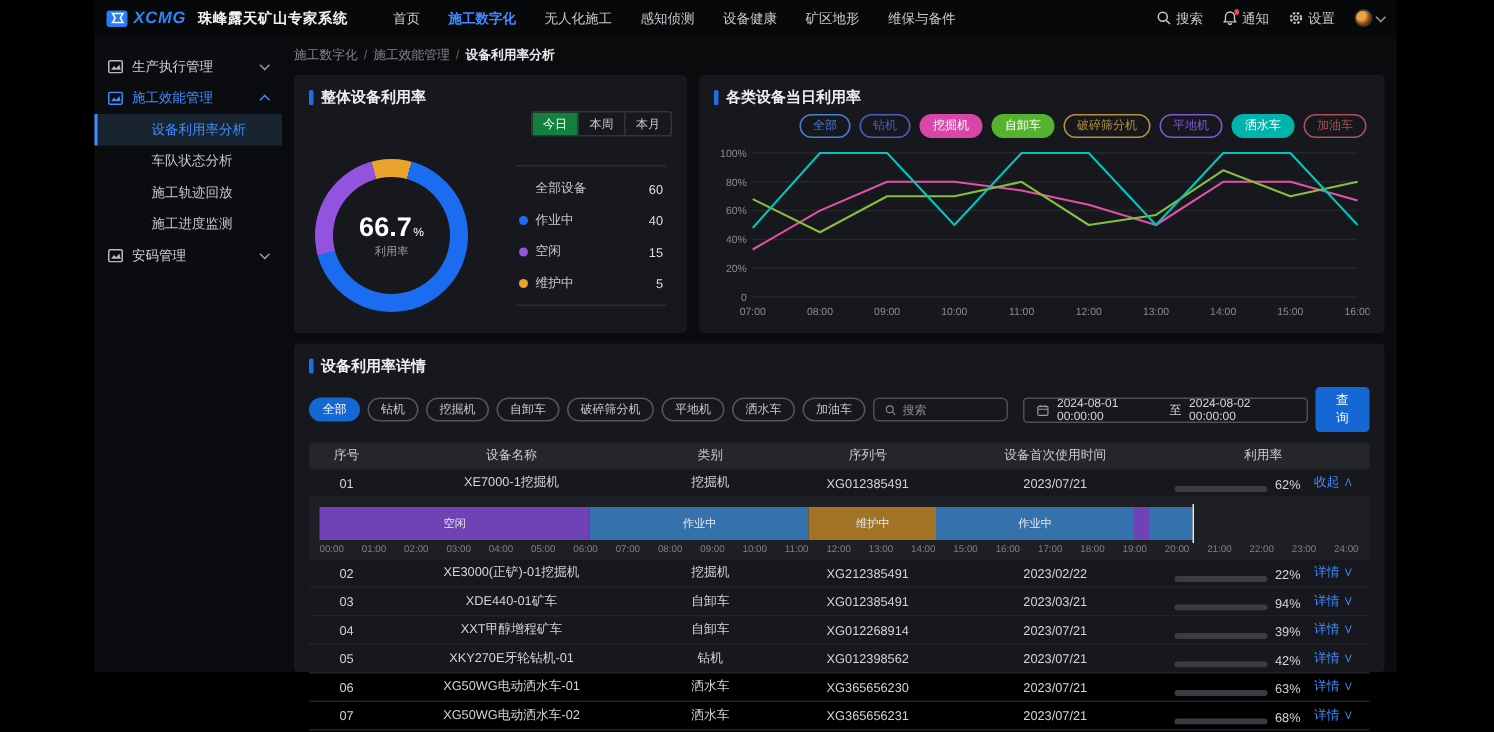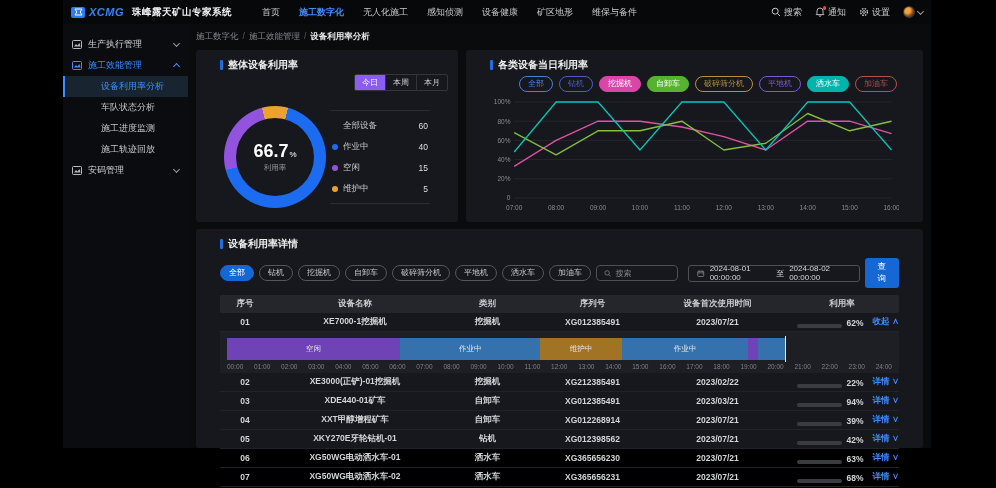--- a/index.html
+++ b/index.html
@@ -46,32 +46,32 @@
   .sb-icon { flex:0 0 auto; display:flex; }
 
   .main { flex:1; background:#0a0b0d; padding:7px 8px 0 8px; display:flex;
     flex-direction:column; gap:7px; min-width:0; }
   .breadcrumb { font-size:8.5px; color:#85868b; }
   .breadcrumb .crumb { cursor:pointer; }
   .breadcrumb .crumb.current { color:#e8e9ec; font-weight:bold; }
   .crumb-sep { margin:0 4px; color:#5f6065; }
 
   .top-row { display:flex; gap:8px; height:172px; flex:0 0 auto; }
-  .panel { background:#17181d; border-radius:3px; padding:8px 24px; position:relative; }
+  .panel { background:#17181d; border-radius:3px; padding:8px 10px; position:relative; }
   .panel-title { display:flex; align-items:center; gap:5px; }
   .title-bar { width:3px; height:10px; background:#1f6fe0; border-radius:1px; }
   .title-text { font-size:10px; font-weight:bold; color:#eceded; }
 
   
   .overall-panel { width:262px; flex:0 0 auto; }
   .tabs { position:absolute; right:10px; top:24px; display:flex;
     border:1px solid #34353b; border-radius:2px; overflow:hidden; }
   .tab { font-size:8px; padding:2px 7px; color:#c9cacd; cursor:pointer; border-left:1px solid #34353b; }
   .tab:first-child { border-left:none; }
-  .tab.active { background:#8b5cf6; color:#fff; }
+  .tab.active { background:#15803d; color:#fff; }
   .donut-row { display:flex; align-items:center; margin-top:34px; padding:0 4px; }
   .donut { width:102px; height:102px; border-radius:50%; position:relative; flex:0 0 auto; }
   .donut-hole { position:absolute; inset:12px; background:#17181d; border-radius:50%;
     display:flex; flex-direction:column; align-items:center; justify-content:center; }
   .donut-val { color:#fff; font-weight:bold; font-size:18px; line-height:1; }
   .donut-val .unit { font-size:8px; font-weight:normal; margin-left:1px; }
   .donut-label { font-size:7.5px; color:#9a9b9f; margin-top:3px; }
   .legend { margin-left:auto; width:100px; border-top:1px solid #2b2c32;
     border-bottom:1px solid #2b2c32; padding:4px 2px; }
   .legend-row { height:21px; display:flex; align-items:center; font-size:8.5px; color:#c9cacd; }
@@ -96,21 +96,21 @@
   .search-box input::placeholder { color:#85868b; }
   .ctrl-spacer { flex:1; }
   .date-box { display:flex; align-items:center; gap:5px; border:1px solid #4e4f55;
     border-radius:3px; height:17px; padding:0 8px; font-size:8px; color:#d6d7da; cursor:pointer; }
   .query-btn { background:#1567d3; color:#fff; font-size:8.5px; border:none; border-radius:3px;
     padding:3px 10px; cursor:pointer; font-family:"Liberation Sans", sans-serif; }
 
   .table { display:flex; flex-direction:column; }
   .tr { display:grid; grid-template-columns:50px 170px 95px 115px 135px 1fr;
     align-items:center; height:18px; font-size:8.5px; color:#d3d4d7; }
-  .tr > div { text-align:center; overflow:hidden; white-space:nowrap;font-weight:bold; }
+  .tr > div { text-align:center; overflow:hidden; white-space:nowrap; }
   .tr.thead { background:#25262b; border-radius:2px; color:#cbccd0; height:18px; }
   .tr.data-row { border-bottom:1px solid #222328; height:19px; }
   .util-cell { display:flex; align-items:flex-end; gap:5px; padding-left:12px; }
   .bar-track { width:62px; height:4px; background:#3b3c42; border-radius:2px; overflow:hidden; }
   .bar-fill { height:100%; background:#1f6fe0; border-radius:2px; }
   .row-link { color:#3f8cff; cursor:pointer; display:flex; align-items:center; gap:2px; margin-left:4px; }
 
   .timeline-block { background:#1e1f24; padding:6px 4px 3px 4px; }
   .tl-bar { position:relative; height:22px; margin:0 3px; }
   .tl-seg { position:absolute; top:0; height:100%; display:flex; align-items:center;
@@ -198,22 +198,22 @@
             <svg width="10" height="9" viewBox="0 0 10 9">
               <rect x="0.5" y="0.5" width="9" height="8" rx="1" fill="none" stroke="#3f8cff" stroke-width="1"></rect>
               <path d="M2 6.5 4 4l1.5 1.5L7.5 3 8.5 6.5z" fill="#3f8cff"></path>
             </svg>
           </span>
           <span class="sb-label">施工效能管理</span>
           <span class="chev up blue"></span>
         </div>
         <div class="sb-sub active">设备利用率分析</div>
         <div class="sb-sub">车队状态分析</div>
+        <div class="sb-sub">施工轨迹回放</div>
         <div class="sb-sub">施工进度监测</div>
-        <div class="sb-sub">施工轨迹回放</div>
         <div class="sb-group">
           <span class="sb-icon">
             <svg width="10" height="9" viewBox="0 0 10 9">
               <rect x="0.5" y="0.5" width="9" height="8" rx="1" fill="none" stroke="#b9babd" stroke-width="1"></rect>
               <path d="M2 6.5 4 4l1.5 1.5L7.5 3 8.5 6.5z" fill="#b9babd"></path>
             </svg>
           </span>
           <span class="sb-label">安码管理</span>
           <span class="chev"></span>
         </div>

